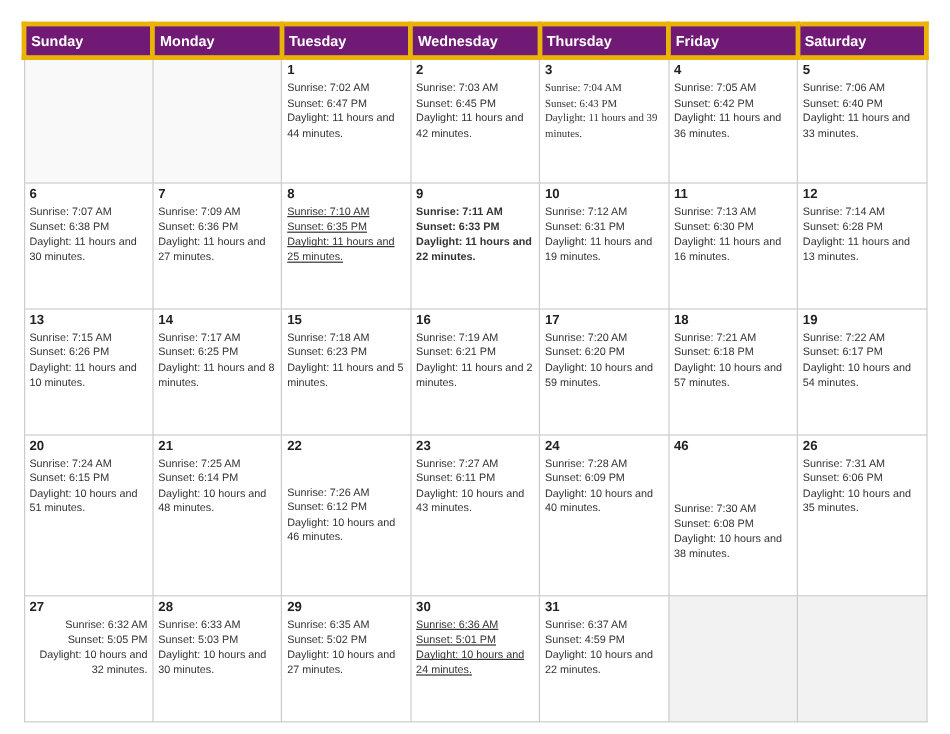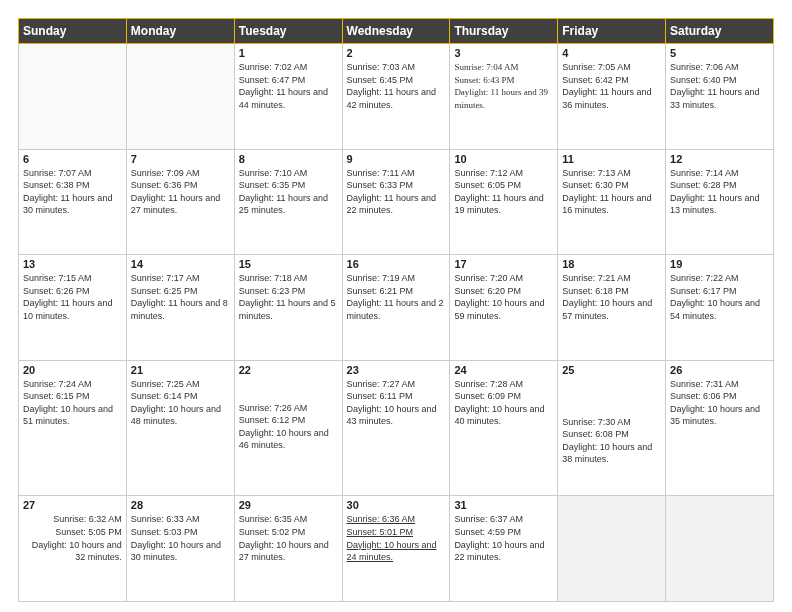--- a/index.html
+++ b/index.html
@@ -54,26 +54,26 @@
       color: #444;
     }
     .calendar {
       flex: 1;
       border: 1px solid #ccc;
       border-collapse: collapse;
       width: 100%;
       table-layout: fixed;
     }
     .calendar th {
-      background: #404040;
+      background: #701a75;
       color: #fff;
       font-size: 12px;
       font-weight: bold;
       padding: 5px 4px;
-      border: 1px solid #eab308;
+      border: 4px solid #eab308;
       text-align: left;
     }
     .calendar td {
       border: 1px solid #ccc;
       vertical-align: top;
       padding: 3px 4px;
       font-size: 9.5px;
       color: #333;
       height: 85px;
       background: #fff;
@@ -157,34 +157,34 @@
 Daylight: 11 hours and 30 minutes.</div>
           </td>
           <td>
             <span class="day-num">7</span>
             <div class="day-info" style="white-space: pre-line;">Sunrise: 7:09 AM
 Sunset: 6:36 PM
 Daylight: 11 hours and 27 minutes.</div>
           </td>
           <td>
             <span class="day-num">8</span>
-            <div class="day-info" style="white-space: pre-line;">Sunrise: 7:10 AM
+            <div class="day-info" style="white-space: pre-line; text-decoration: underline;">Sunrise: 7:10 AM
 Sunset: 6:35 PM
 Daylight: 11 hours and 25 minutes.</div>
           </td>
           <td>
             <span class="day-num">9</span>
-            <div class="day-info" style="white-space: pre-line;">Sunrise: 7:11 AM
+            <div class="day-info" style="white-space: pre-line; font-weight: bold;">Sunrise: 7:11 AM
 Sunset: 6:33 PM
 Daylight: 11 hours and 22 minutes.</div>
           </td>
           <td>
             <span class="day-num">10</span>
             <div class="day-info" style="white-space: pre-line;">Sunrise: 7:12 AM
-Sunset: 6:05 PM
+Sunset: 6:31 PM
 Daylight: 11 hours and 19 minutes.</div>
           </td>
           <td>
             <span class="day-num">11</span>
             <div class="day-info" style="white-space: pre-line;">Sunrise: 7:13 AM
 Sunset: 6:30 PM
 Daylight: 11 hours and 16 minutes.</div>
           </td>
           <td>
             <span class="day-num">12</span>
@@ -262,21 +262,21 @@
 Sunset: 6:11 PM
 Daylight: 10 hours and 43 minutes.</div>
           </td>
           <td>
             <span class="day-num">24</span>
             <div class="day-info" style="white-space: pre-line;">Sunrise: 7:28 AM
 Sunset: 6:09 PM
 Daylight: 10 hours and 40 minutes.</div>
           </td>
           <td>
-            <span class="day-num">25</span>
+            <span class="day-num">46</span>
             <div class="day-info" style="white-space: pre-line; margin-top: 40px;">Sunrise: 7:30 AM
 Sunset: 6:08 PM
 Daylight: 10 hours and 38 minutes.</div>
           </td>
           <td>
             <span class="day-num">26</span>
             <div class="day-info" style="white-space: pre-line;">Sunrise: 7:31 AM
 Sunset: 6:06 PM
 Daylight: 10 hours and 35 minutes.</div>
           </td>

